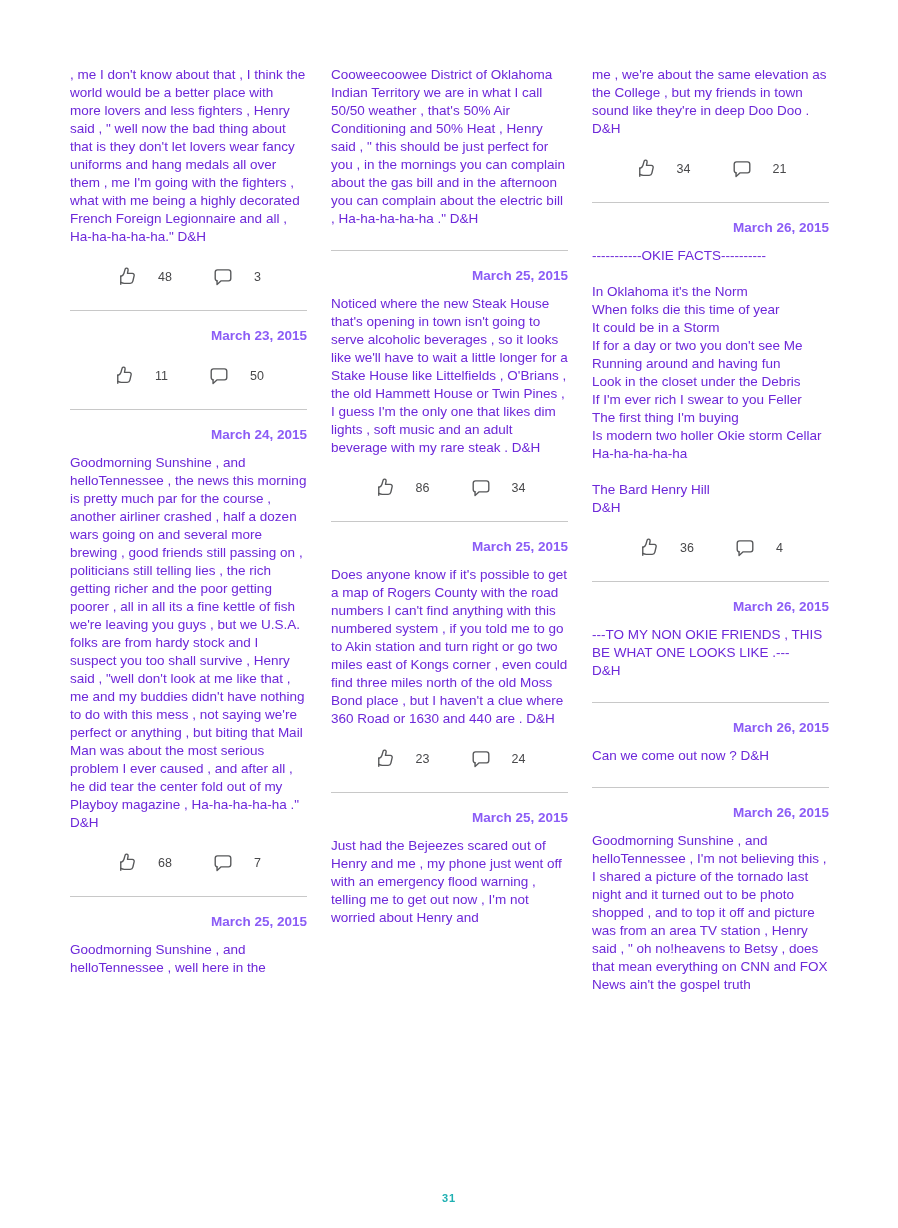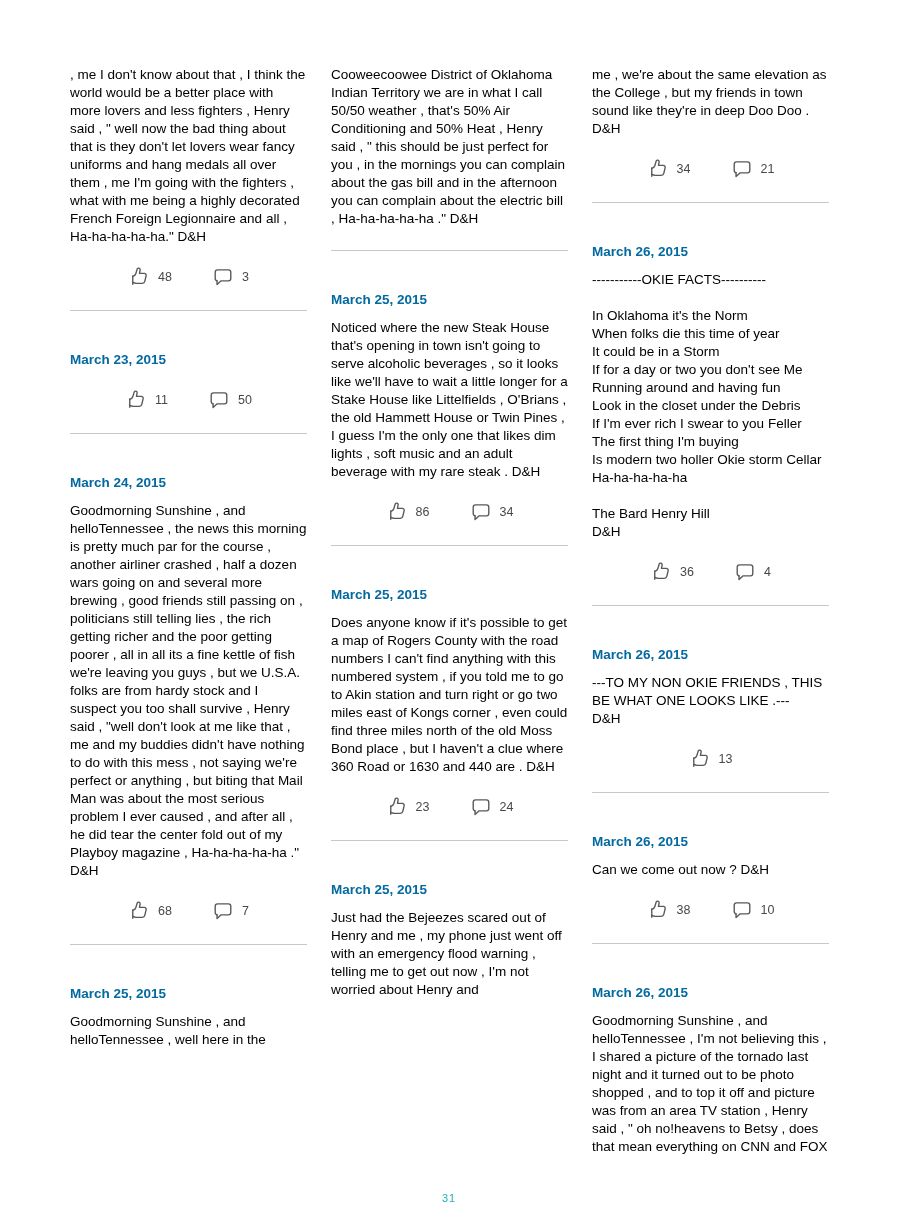--- a/index.html
+++ b/index.html
@@ -19,44 +19,45 @@
     height: 1160px;
     overflow: hidden;
   }
   .column {
     flex: 0 0 237px;
     width: 237px;
     overflow: hidden;
   }
   .post { margin: 0; }
   .post-date {
-    margin: 40px 0 10px 0;
+    margin: 16px 0 10px 0;
     font-size: 13.5px;
     line-height: 18px;
     font-weight: 700;
-    color: #0369a1;
+    color: #8b5cf6;
+    text-align: right;
   }
   .post-text {
     margin: 0;
     font-size: 13.5px;
     line-height: 18px;
-    color: #000000;
+    color: #6d28d9;
     white-space: pre-line;
   }
   .reactions {
     display: flex;
     justify-content: center;
     align-items: center;
     gap: 40px;
     margin-top: 20px;
   }
   .reaction {
     display: flex;
     align-items: center;
-    gap: 8px;
+    gap: 20px;
   }
   .r-icon { width: 22px; height: 22px; display: block; }
   .r-num {
     font-size: 12.5px;
     color: #48484a;
   }
   .post-divider {
     border: none;
     border-top: 1px solid #c8c8c8;
     margin: 22px 0 0 0;
@@ -64,21 +65,21 @@
   .page-footer {
     position: absolute;
     left: 0;
     right: 0;
     bottom: 22px;
     text-align: center;
   }
   .page-number {
     color: #1fb0b2;
     font-size: 11px;
-    font-weight: 400;
+    font-weight: 700;
     letter-spacing: 1px;
   }
 </style>
 </head>
 <body>
 
 <main class="page">
   <div class="columns">
     <section class="column">
         <article class="post">
@@ -259,53 +260,25 @@
               </svg>
               <span class="r-num">4</span>
             </span>
           </div>
           <hr class="post-divider">
         </article>
         <article class="post">
           <h3 class="post-date">March 26, 2015</h3>
           <p class="post-text">---TO MY NON OKIE FRIENDS , THIS BE WHAT ONE LOOKS LIKE .---
 D&amp;H</p>
-          <div class="reactions">
-            <span class="reaction">
-              <svg class="r-icon" viewBox="0 0 24 24">
-                <g fill="none" stroke="#57585a" stroke-width="1.5" stroke-linecap="round" stroke-linejoin="round">
-                  <path d="M5.2 10.8V20"></path>
-                  <path d="M5.2 11.4c1.7-.4 2.9-1.6 3.4-3.2l1.3-4.5c.3-1 1.2-1.6 2.1-1.3.9.3 1.4 1.2 1.2 2.1l-.7 3.6h5.4c1.3 0 2.2 1.2 1.9 2.4l-1.4 6.1c-.3 1.4-1.5 2.3-2.9 2.3H9.1c-1.3 0-2.7-.3-3.9-1"></path>
-                </g>
-              </svg>
-              <span class="r-num">13</span>
-            </span>
-          </div>
           <hr class="post-divider">
         </article>
         <article class="post">
           <h3 class="post-date">March 26, 2015</h3>
           <p class="post-text">Can we come out now ? D&amp;H</p>
-          <div class="reactions">
-            <span class="reaction">
-              <svg class="r-icon" viewBox="0 0 24 24">
-                <g fill="none" stroke="#57585a" stroke-width="1.5" stroke-linecap="round" stroke-linejoin="round">
-                  <path d="M5.2 10.8V20"></path>
-                  <path d="M5.2 11.4c1.7-.4 2.9-1.6 3.4-3.2l1.3-4.5c.3-1 1.2-1.6 2.1-1.3.9.3 1.4 1.2 1.2 2.1l-.7 3.6h5.4c1.3 0 2.2 1.2 1.9 2.4l-1.4 6.1c-.3 1.4-1.5 2.3-2.9 2.3H9.1c-1.3 0-2.7-.3-3.9-1"></path>
-                </g>
-              </svg>
-              <span class="r-num">38</span>
-            </span>
-            <span class="reaction">
-              <svg class="r-icon" viewBox="0 0 24 24">
-                <path fill="none" stroke="#57585a" stroke-width="1.5" stroke-linejoin="round" d="M6 4.2H18A2.5 2.5 0 0 1 20.5 6.7V13.7A2.5 2.5 0 0 1 18 16.2H10L5.5 20.2V16.2H6A2.5 2.5 0 0 1 3.5 13.7V6.7A2.5 2.5 0 0 1 6 4.2Z"></path>
-              </svg>
-              <span class="r-num">10</span>
-            </span>
-          </div>
           <hr class="post-divider">
         </article>
         <article class="post">
           <h3 class="post-date">March 26, 2015</h3>
           <p class="post-text">Goodmorning Sunshine , and helloTennessee , I'm not believing this , I shared a picture of the tornado last night and it turned out to be photo shopped , and to top it off and picture was from an area TV station , Henry said , " oh no!heavens to Betsy , does that mean everything on CNN and FOX News ain't the gospel truth</p>
         </article>
       </section>
   </div>
   <footer class="page-footer">
     <span class="page-number">31</span>

